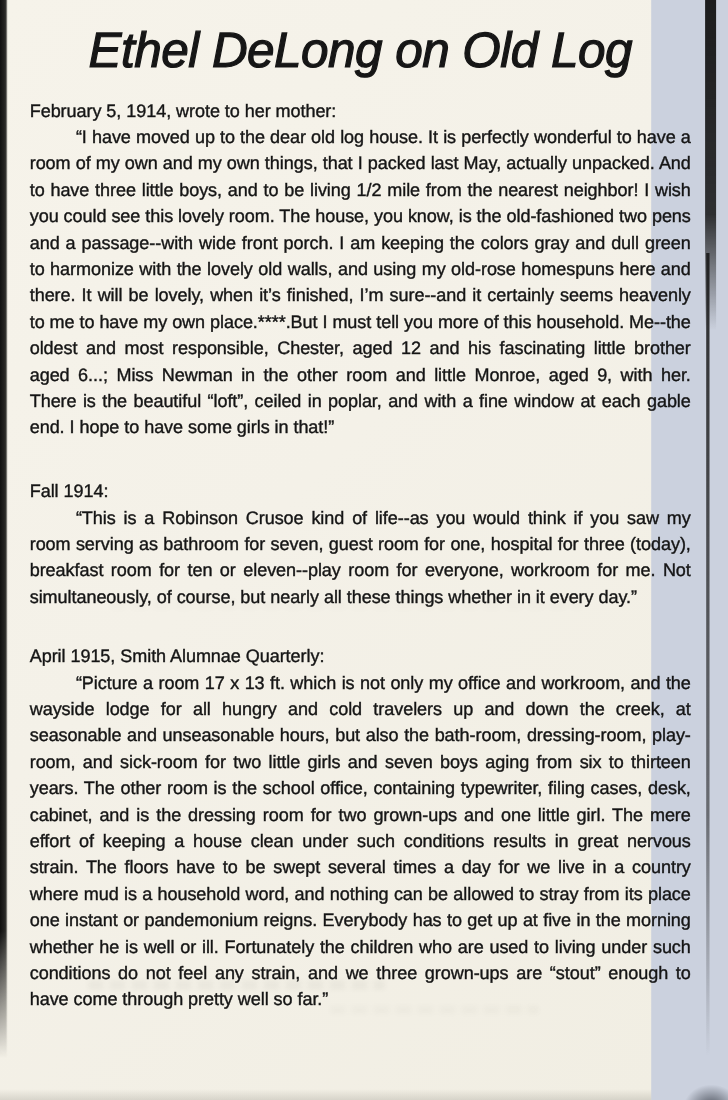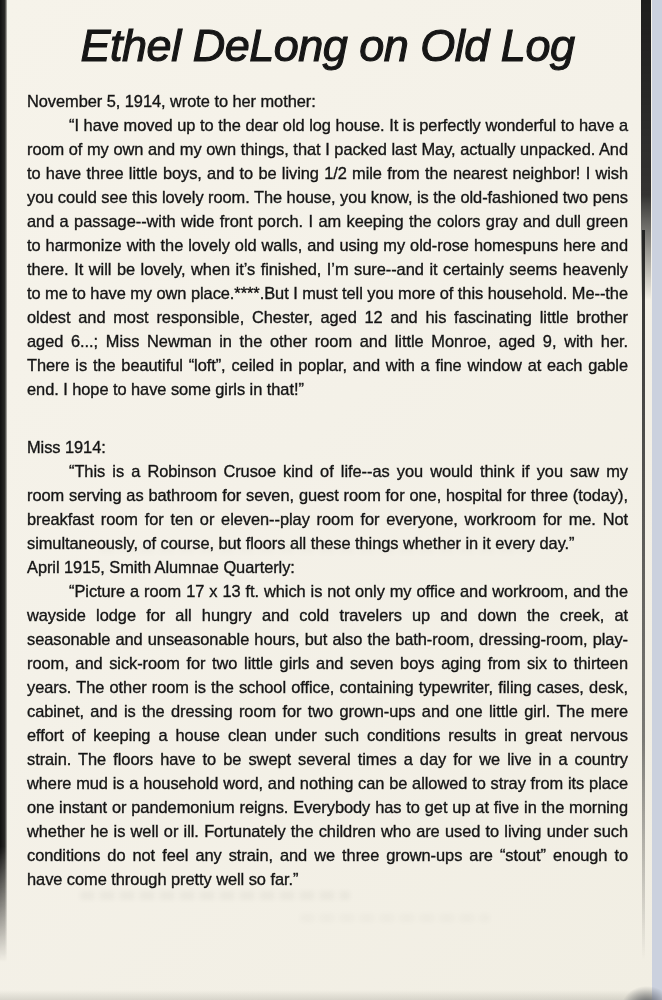--- a/index.html
+++ b/index.html
@@ -14,21 +14,21 @@
     font-family: "Liberation Sans", sans-serif;
     background: var(--scanner-bg);
     position: relative;
     overflow: hidden;
   }
   .scan {
     position: absolute; left: 0; top: 0; width: 662px; height: 1000px;
     background: var(--scanner-bg);
   }
   .paper {
-    position: absolute; left: 0; top: 0; width: 652px; height: 1000px;
+    position: absolute; left: 0; top: 0; width: 592px; height: 1000px;
     background: linear-gradient(135deg, #f6f3ea 0%, var(--paper) 45%, #f1eee3 100%);
   }
   .paper::after { 
     content: ""; position: absolute; left: 0; bottom: 0; width: 100%; height: 10px;
     background: linear-gradient(to top, rgba(90,90,80,0.18), rgba(90,90,80,0));
   }
   .edge-left {
     position: absolute; left: 0; top: 0; width: 7px; height: 962px;
     background: linear-gradient(to right, rgba(8,8,8,0.97), rgba(20,20,18,0.9) 70%, rgba(40,40,35,0.25));
     -webkit-mask-image: linear-gradient(to bottom, #000 0%, #000 88%, transparent 100%);
@@ -61,21 +61,21 @@
     font-style: italic;
     font-weight: 400;
     letter-spacing: -0.5px;
     -webkit-text-stroke: 1.1px var(--ink);
     color: var(--ink);
     white-space: nowrap;
   }
   .section { margin-top: 0; }
   .section.s0 { margin-top: 17px; }
   .section.s1 { margin-top: 34px; }
-  .section.s2 { }
+  .section.s2 { margin-top: 30px; }
   .heading, .para {
     font-size: 16.4px;
     line-height: 24px;
     letter-spacing: -0.05px;
     -webkit-text-stroke: 0.4px rgba(18,18,18,0.85);
   }
   .heading { font-weight: 400; }
   .para {
     text-align: justify;
     text-indent: 42px;
@@ -97,27 +97,27 @@
 </head>
 <body>
 
 <div class="scan">
   <div class="paper">
 
     <div class="content">
       <h1 class="title">Ethel DeLong on Old Log</h1>
 
       <div class="section s0">
-        <h2 class="heading">November 5, 1914, wrote to her mother:</h2>
+        <h2 class="heading">February 5, 1914, wrote to her mother:</h2>
         <p class="para"><span>“I have moved up to the </span><span class="u">dear</span><span> old log house. It is perfectly wonderful to have a room of my own and my own things, that I packed last May, actually unpacked. And to have three little boys, and to be living 1/2 mile from the nearest neighbor! I wish you could see this lovely room. The house, you know, is the old-fashioned two pens and a passage--with wide front porch. I am keeping the colors gray and dull green to harmonize with the lovely old walls, and using my old-rose homespuns here and there. It will be lovely, when it’s finished, I’m sure--and it certainly seems heavenly to me to have my own place.****.But I must tell you more of this household. Me--the oldest and most responsible, Chester, aged 12 and his fascinating little brother aged 6...; Miss Newman in the other room and little Monroe, aged 9, with her. There is the beautiful “loft”, ceiled in poplar, and with a fine window at each gable end. I hope to have some girls in that!”</span></p>
       </div>
 
       <div class="section s1">
-        <h2 class="heading">Miss 1914:</h2>
-        <p class="para"><span>“This is a Robinson Crusoe kind of life--as you would think if you saw my room serving as bathroom for seven, guest room for one, hospital for three (today), breakfast room for ten or eleven--play room for everyone, workroom for me. Not simultaneously, of course, but </span><span class="u">floors</span><span> all these things whether in it every day.”</span></p>
+        <h2 class="heading">Fall 1914:</h2>
+        <p class="para"><span>“This is a Robinson Crusoe kind of life--as you would think if you saw my room serving as bathroom for seven, guest room for one, hospital for three (today), breakfast room for ten or eleven--play room for everyone, workroom for me. Not simultaneously, of course, but </span><span class="u">nearly</span><span> all these things whether in it every day.”</span></p>
       </div>
 
       <div class="section s2">
         <h2 class="heading">April 1915, Smith Alumnae Quarterly:</h2>
         <p class="para"><span>“Picture a room 17 x 13 ft. which is not only my office and workroom, and the wayside lodge for all hungry and cold travelers up and down the creek, at seasonable and unseasonable hours, but also the bath-room, dressing-room, play-room, and sick-room for two little girls and seven boys aging from six to thirteen years. The other room is the school office, containing typewriter, filing cases, desk, cabinet, and is the dressing room for two grown-ups and one little girl. The mere effort of keeping a house clean under such conditions results in great nervous strain. The floors have to be swept several times a day for we live in a country where mud is a household word, and nothing can be allowed to stray from its place one instant or pandemonium reigns. Everybody has to get up at five in the morning whether he is well or ill. Fortunately the children who are used to living under such conditions do not feel any strain, and we three grown-ups are “stout” enough to have come through pretty well so far.”</span></p>
       </div>
     </div>
 
     <div class="smudge a"></div>
     <div class="smudge b"></div>

